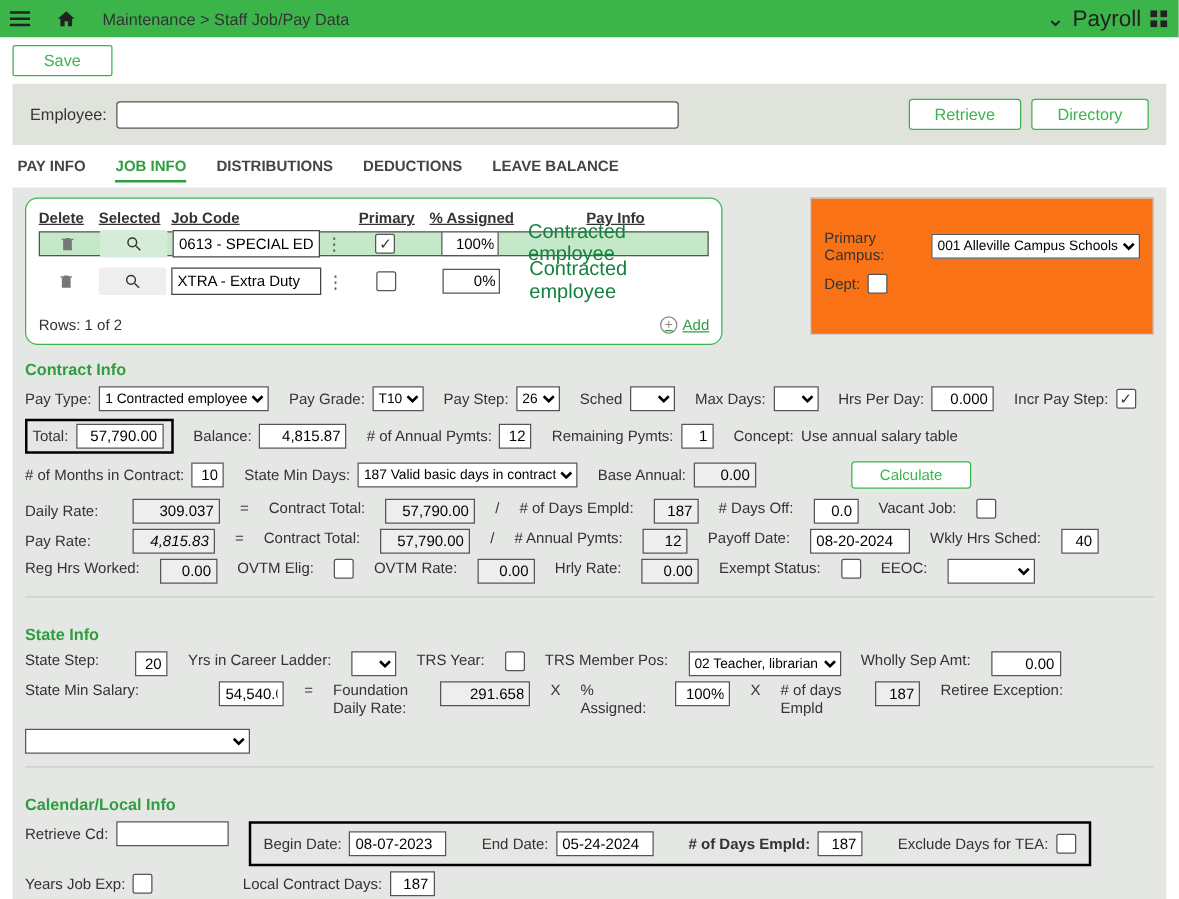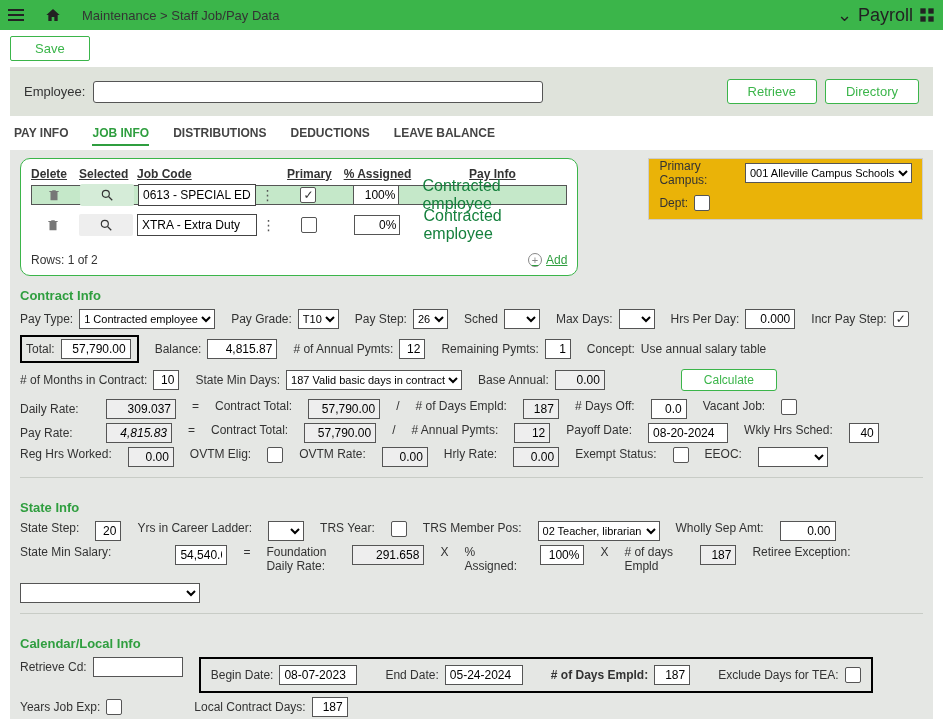--- a/index.html
+++ b/index.html
@@ -35,21 +35,21 @@
   .vdots{font-size:14px; color:#555; cursor:pointer; padding:0 2px;}
   .primcell{width:56px; display:flex; justify-content:center;}
   .chk { width:16px; height:16px; border:1.5px solid #555; border-radius:2px; display:inline-flex; align-items:center; justify-content:center; background:#fff;}
   .chk.on::after{content:"✓"; font-size:12px; color:#333;}
   .asgncell{width:72px; display:flex; justify-content:center;}
   .smallinput{width:46px; height:20px; border:1px solid #555; text-align:right; padding:0 3px; font-size:12px;}
   .paytypecell{width:150px; font-size:16px; color:#15803d; padding-left:6px;}
   .job-footer{display:flex; justify-content:space-between; padding-top:8px; font-size:12px;}
   .addlink{color:#2f9e3f; text-decoration:underline; cursor:pointer; display:flex; align-items:center; gap:4px;}
   .plus-circ{width:14px;height:14px;border:1px solid #888;border-radius:50%;display:inline-flex;align-items:center;justify-content:center;font-size:11px;color:#888;}
-  .campus-box{background:#eab308; border:1px solid #ccc; padding:0 10px; width:280px; align-self:flex-start;}
+  .campus-box{background:#f97316; border:1px solid #ccc; padding:24px 10px; width:280px; align-self:flex-start;}
   .campus-box .row{display:flex; align-items:center; gap:6px; margin-bottom:8px; font-size:12px;}
   .campus-box select{flex:1; height:20px; border:1px solid #555; font-size:11px;}
   .two-col{display:flex; gap:70px; align-items:flex-start;}
   .section-title{color:#2f9e3f; font-weight:bold; font-size:13px; padding:12px 0 6px 0;}
   .form-grid{display:flex; flex-wrap:wrap; gap:10px 16px; font-size:12px; }
   .fld{display:flex; align-items:center; gap:6px;}
   .fld label{white-space:nowrap;}
   .numin{height:20px; border:1px solid #555; text-align:right; padding:0 4px; font-size:12px; background:#fff;}
   .numin.ro{background:#eee;}
   .sel{height:20px; border:1px solid #555; font-size:11px; background:#fff;}
@@ -318,21 +318,21 @@
       <span class="chk"></span>
       <label>EEOC:</label>
       <select class="sel" style="width:70px;"><option></option></select>
     </div>
 
     <hr class="sep">
 
     <div class="section-title">State Info</div>
     <div class="form-grid">
       <label>State Step:</label>
-      <input class="numin" style="width: 26px;" value="20">
+      <input class="numin" style="width: 26px; margin-left: 13px;" value="20">
       <label>Yrs in Career Ladder:</label>
       <select class="sel" style="width:36px;"><option></option></select>
       <label>TRS Year:</label>
       <span class="chk"></span>
       <label>TRS Member Pos:</label>
       <select class="sel"><option>02 Teacher, librarian</option></select>
       <label>Wholly Sep Amt:</label>
       <input class="numin" style="width: 56px;" value="0.00">
     </div>
     <div class="form-grid" style="margin-top:4px;">

